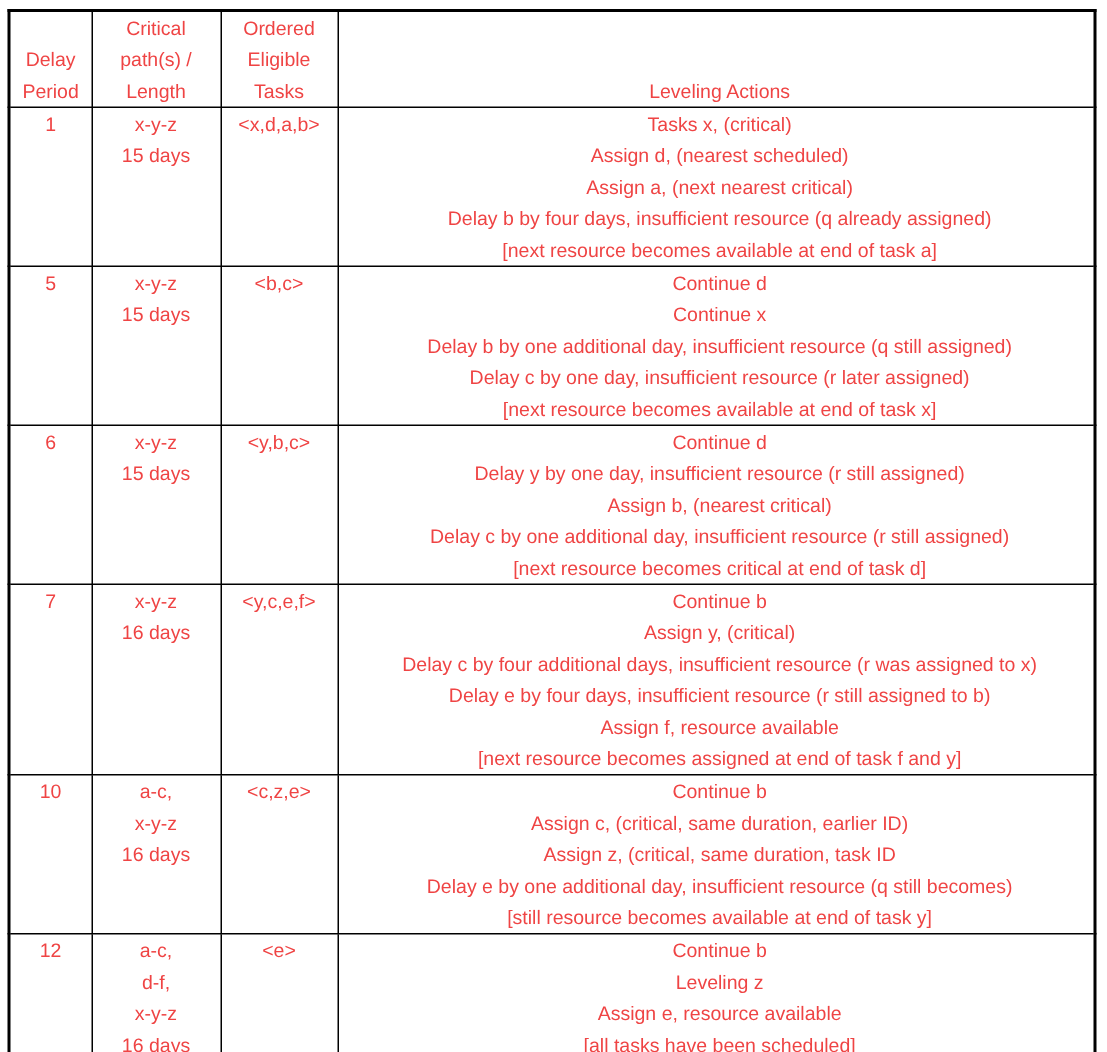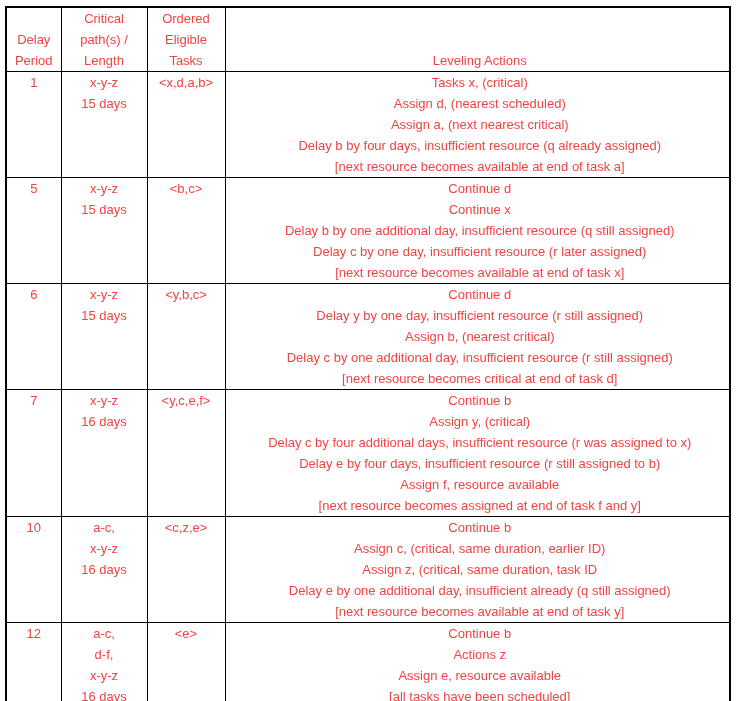--- a/index.html
+++ b/index.html
@@ -141,35 +141,35 @@
           <td>
             <div class="line">a-c,</div>
             <div class="line">x-y-z</div>
             <div class="line">16 days</div>
           </td>
           <td>&lt;c,z,e&gt;</td>
           <td class="col-actions">
             <div class="line">Continue b</div>
             <div class="line">Assign c, (critical, same duration, earlier ID)</div>
             <div class="line">Assign z, (critical, same duration, task ID</div>
-            <div class="line">Delay e by one additional day, insufficient already (q still assigned)</div>
-            <div class="line">[next resource becomes available at end of task y]</div>
+            <div class="line">Delay e by one additional day, insufficient resource (q still becomes)</div>
+            <div class="line">[still resource becomes available at end of task y]</div>
           </td>
         </tr>
         <tr style="height: 84px;">
           <td>12</td>
           <td>
             <div class="line">a-c,</div>
             <div class="line">d-f,</div>
             <div class="line">x-y-z</div>
             <div class="line">16 days</div>
           </td>
           <td>&lt;e&gt;</td>
           <td class="col-actions">
             <div class="line">Continue b</div>
-            <div class="line">Actions z</div>
+            <div class="line">Leveling z</div>
             <div class="line">Assign e, resource available</div>
             <div class="line">[all tasks have been scheduled]</div>
           </td>
         </tr>
       </tbody>
   </table>
 </div>
 
 </body></html>

